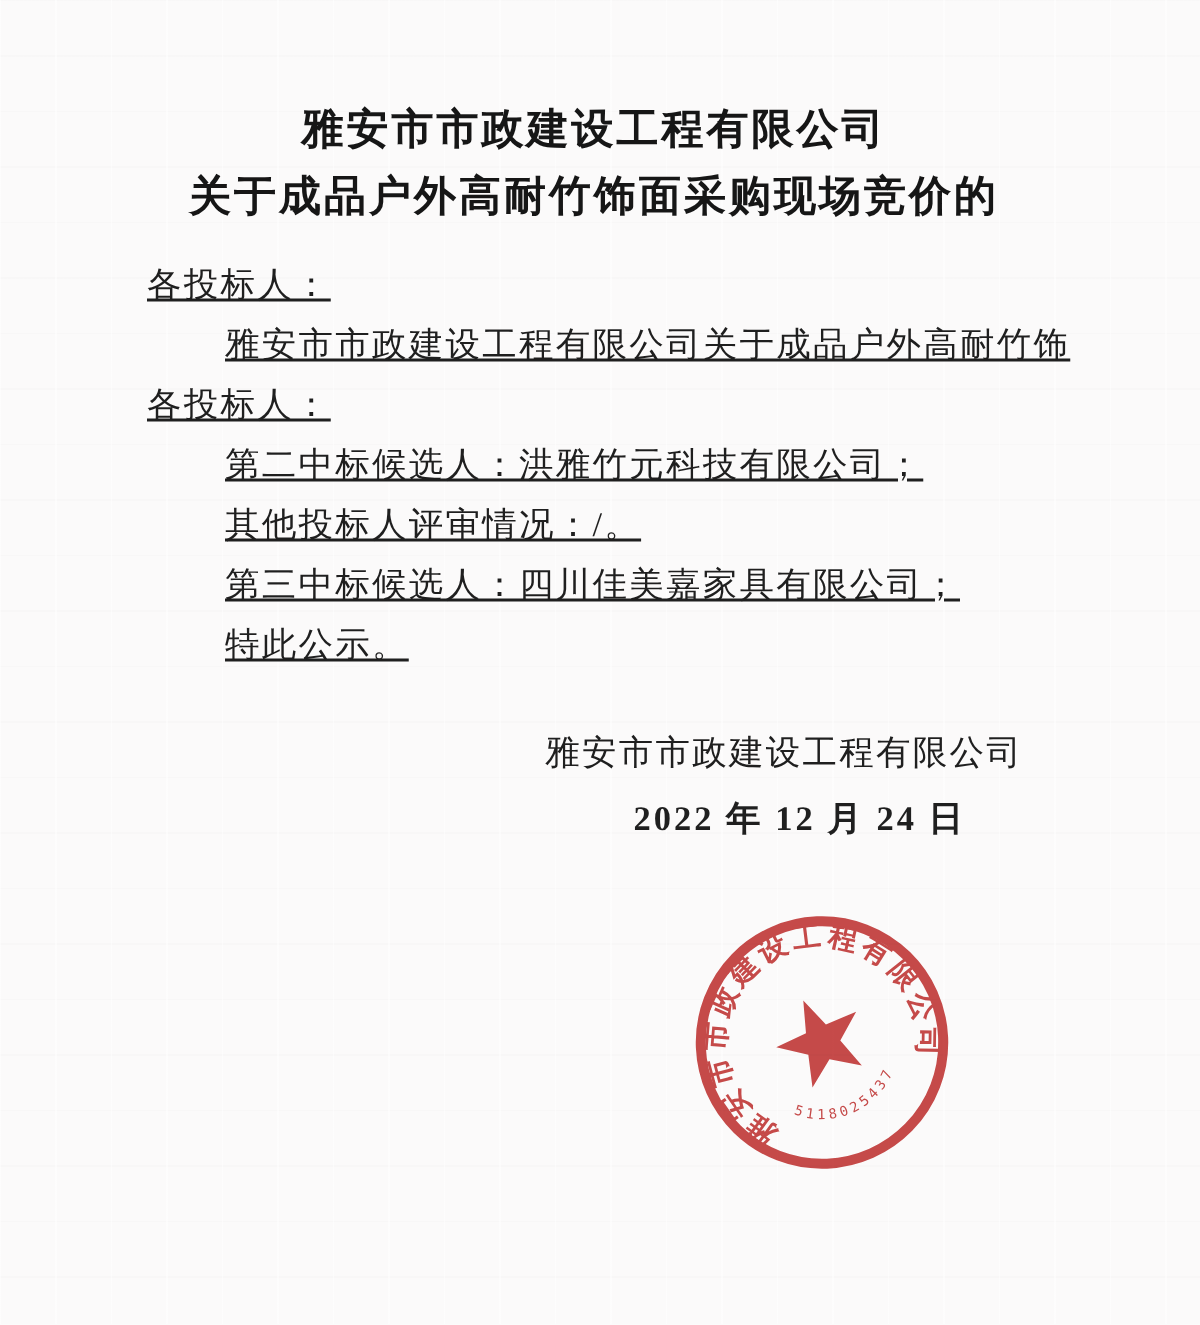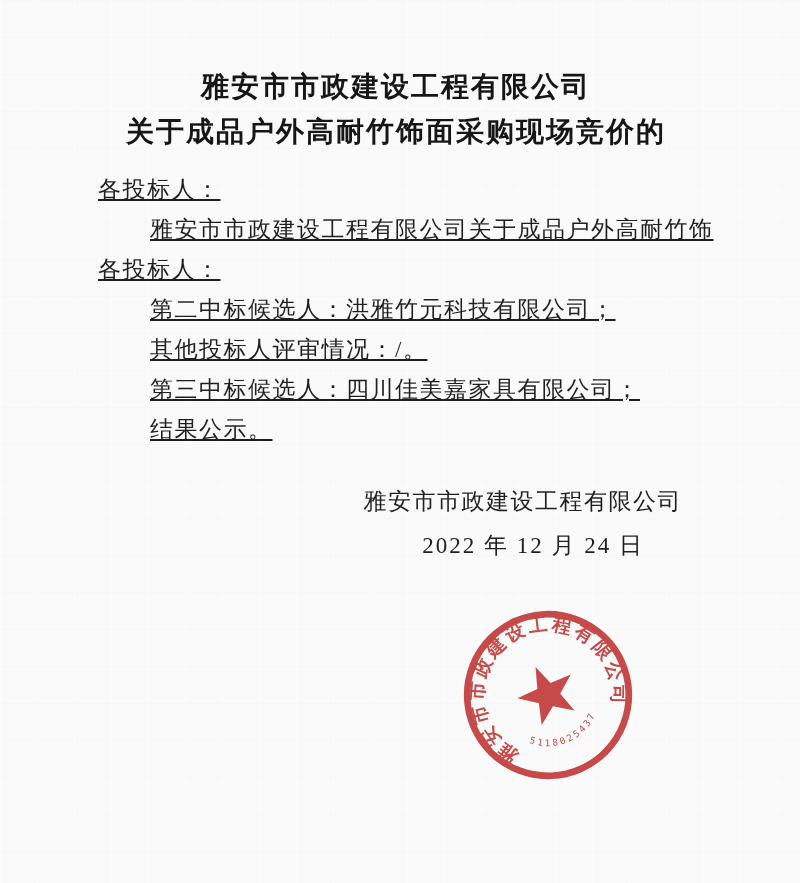--- a/index.html
+++ b/index.html
@@ -62,20 +62,21 @@
     font-size: 23px;
     line-height: 44px;
     letter-spacing: 1.5px;
     padding-right: 12px;
   }
   .signature-date {
     font-size: 23px;
     line-height: 44px;
     letter-spacing: 2px;
     padding-right: 50px;
+    font-weight: bold;
   }
   .stamp {
     position: absolute;
     left: 460px;
     top: 607px;
     width: 176px;
     height: 176px;
     mix-blend-mode: multiply;
     opacity: 0.92;
     pointer-events: none;
@@ -93,21 +94,21 @@
     <div class="title-line">关于成品户外高耐竹饰面采购现场竞价的</div>
   </div>
 
   <div class="body-block">
     <div class="body-line">各投标人：</div>
     <div class="body-line indent">雅安市市政建设工程有限公司关于成品户外高耐竹饰</div>
     <div class="body-line">各投标人：</div>
     <div class="body-line indent">第二中标候选人：洪雅竹元科技有限公司；</div>
     <div class="body-line indent">其他投标人评审情况：/。</div>
     <div class="body-line indent">第三中标候选人：四川佳美嘉家具有限公司；</div>
-    <div class="body-line indent">结果公示。</div>
+    <div class="body-line indent">特此公示。</div>
   </div>
 
   <div class="signature-block">
     <div class="signature-company">雅安市市政建设工程有限公司</div>
     <div class="signature-date">2022 年 12 月 24 日</div>
   </div>
 
 </div>
 
 <svg class="stamp" viewBox="0 0 172 172" width="176" height="176" xmlns="http://www.w3.org/2000/svg">

